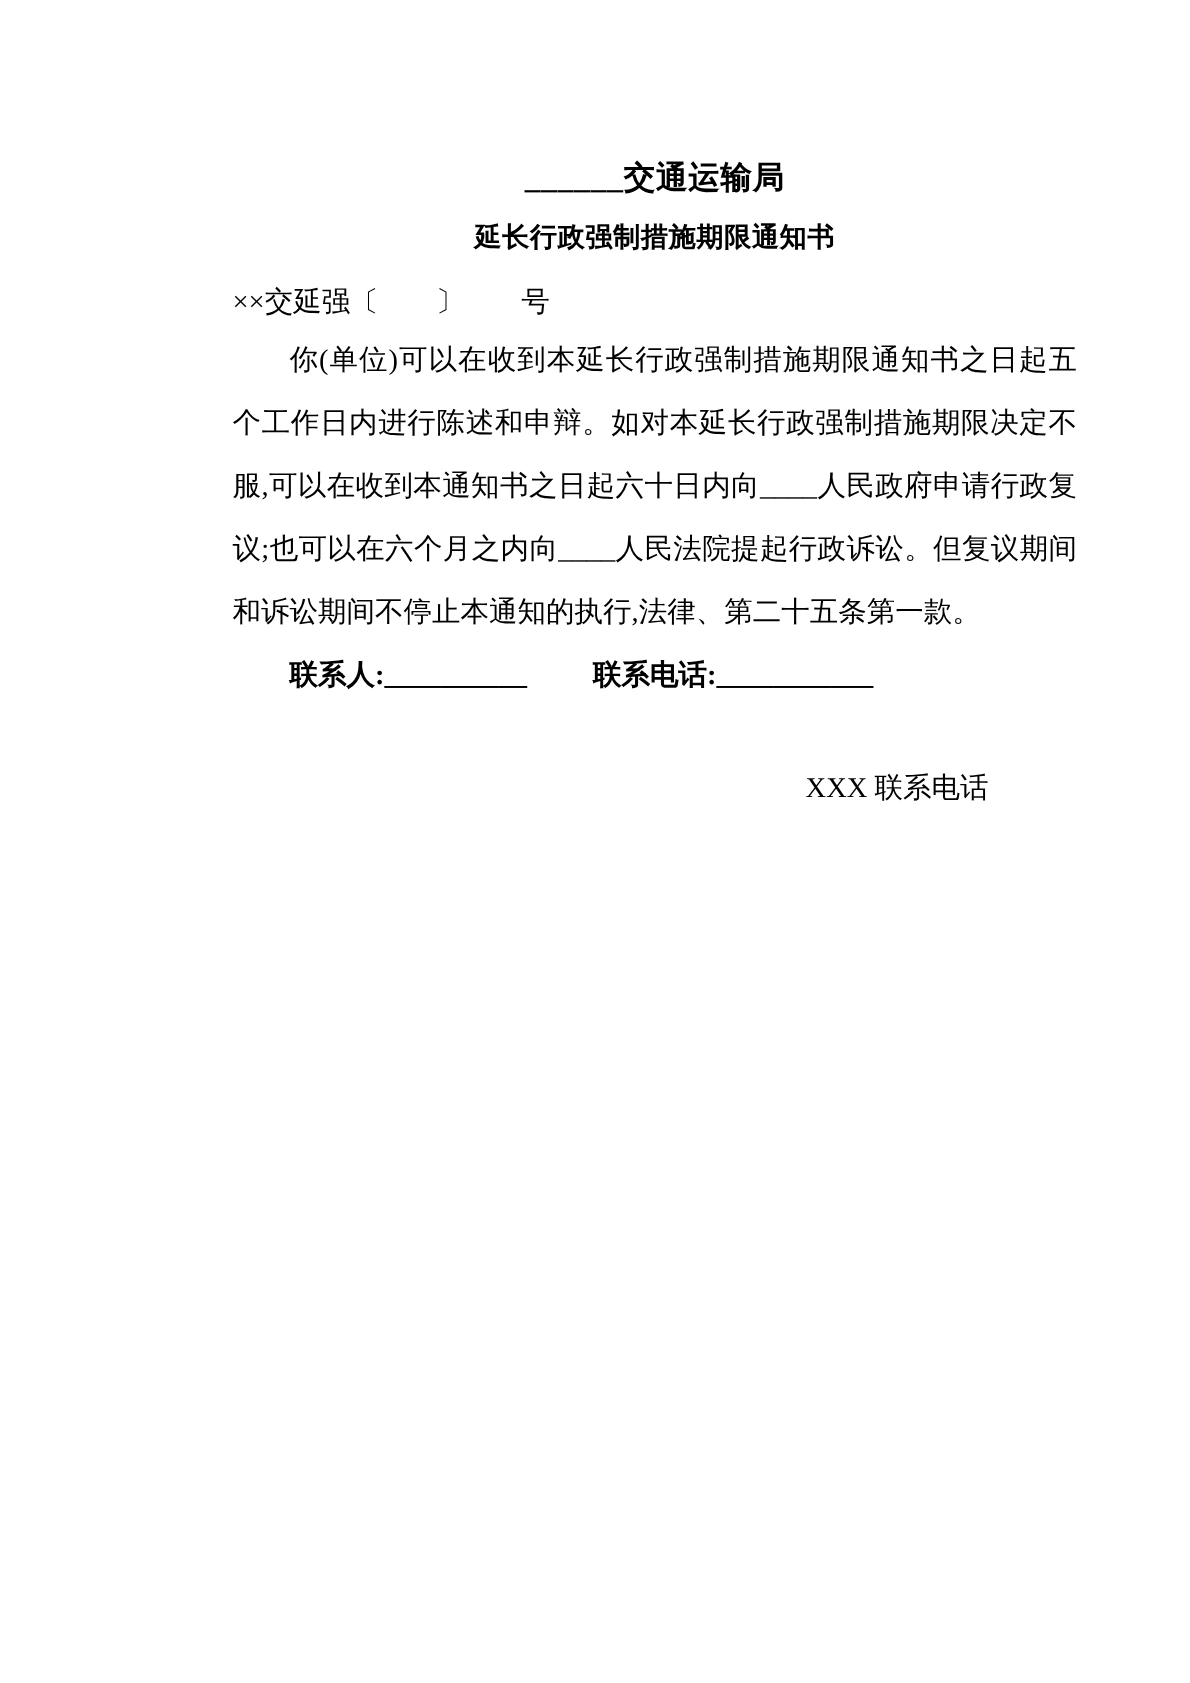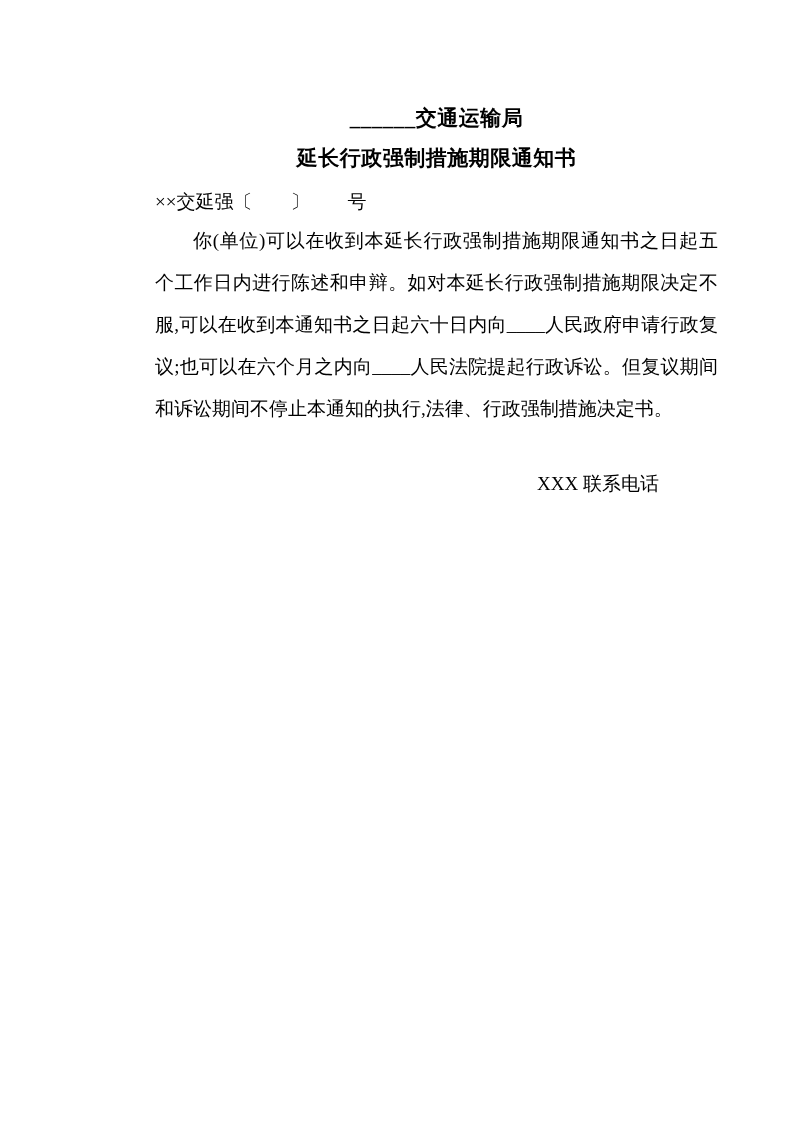--- a/index.html
+++ b/index.html
@@ -24,21 +24,21 @@
     margin: 0;
     text-align: center;
     font-size: 21px;
     font-weight: bold;
     line-height: 40px;
     letter-spacing: 0.5px;
   }
   .title-main {
     margin: 0;
     text-align: center;
-    font-size: 21px;
+    font-size: 18px;
     font-weight: bold;
     line-height: 40px;
     letter-spacing: 0.5px;
   }
   .doc-number {
     margin-top: 6px;
     text-align: left;
     line-height: 36px;
   }
   .salutation {
@@ -75,20 +75,21 @@
 <div class="page">
 
   <div class="title-org">______交通运输局</div>
 
   <div class="title-main">延长行政强制措施期限通知书</div>
 
   <div class="doc-number">××交延强〔　　〕　　号</div>
 
 
 
-  <p class="body-para">你(单位)可以在收到本延长行政强制措施期限通知书之日起五个工作日内进行陈述和申辩。如对本延长行政强制措施期限决定不服,可以在收到本通知书之日起六十日内向____人民政府申请行政复议;也可以在六个月之内向____人民法院提起行政诉讼。但复议期间和诉讼期间不停止本通知的执行,法律、行政强制措施决定书。</p>
+  <p class="body-para">你(单位)可以在收到本延长行政强制措施期限通知书之日起五个工作日内进行陈述和申辩。如对本延长行政强制措施期限决定不服,可以在收到本通知书之日起六十日内向____人民政府申请行政复议;也可以在六个月之内向____人民法院提起行政诉讼。但复议期间和诉讼期间不停止本通知的执行,法律、第二十五条第一款。</p>
 
+  <div class="contact-line"><span>联系人:</span><span>__________</span><span class="contact-gap"></span><span>联系电话:</span><span>___________</span></div>
 
   <div class="signature-block">
     <div>XXX 联系电话</div>
   </div>
 
 </div>
 
 </body></html>

